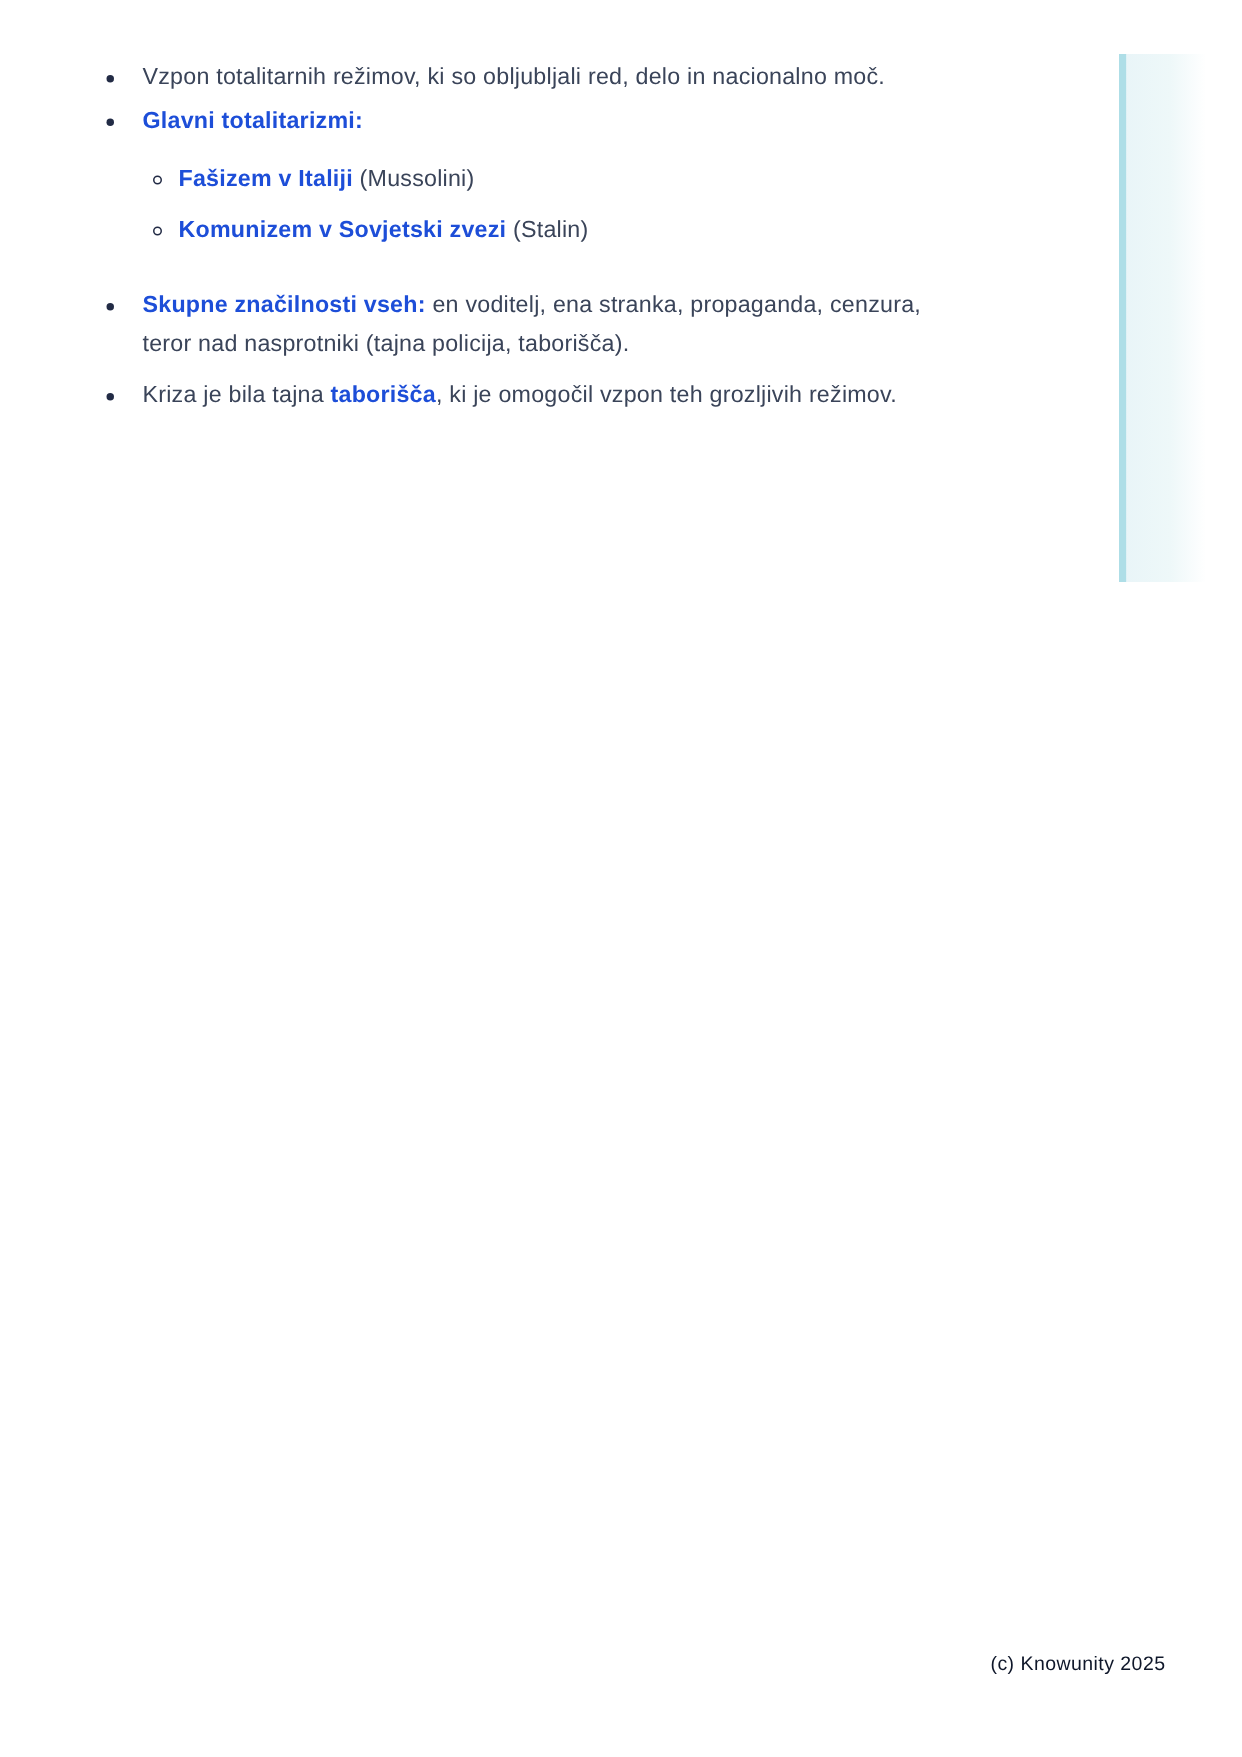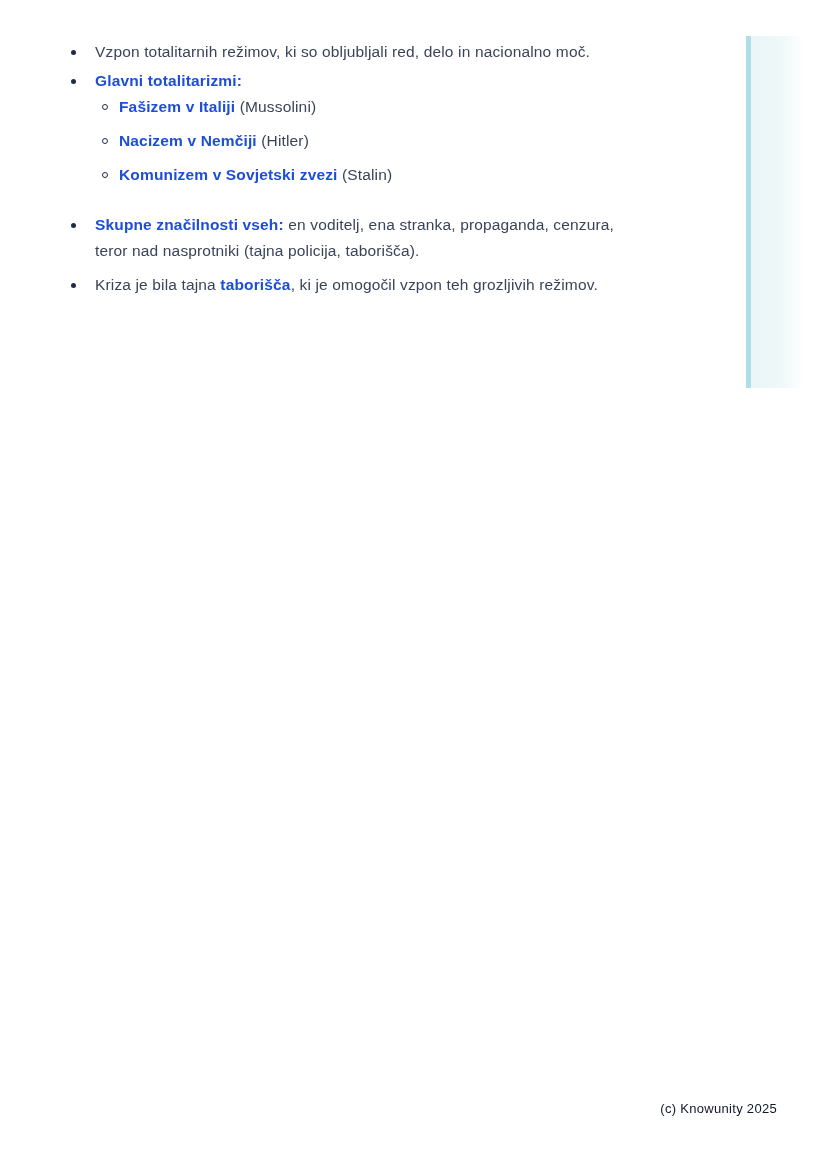--- a/index.html
+++ b/index.html
@@ -64,20 +64,21 @@
   }
 
   .b {
     font-weight: 700;
     color: #1d4ed8;
   }
 
   ul.subnotes {
     list-style: none;
     padding-left: 24px;
+    margin-top: 13px;
   }
 
   .mb3 { margin-bottom: 3px; }
   .mb8 { margin-bottom: 8px; }
   .mt8 { margin-top: 24px; }
 
   
   .accent-bar {
     position: absolute;
     left: 746px;
@@ -125,24 +126,20 @@
         <span class="dot"></span>
         <span class="txt b">Glavni totalitarizmi:</span>
 
         <ul class="subnotes">
           <li class="item mb8">
             <span class="circle"></span>
             <span class="txt b">Fašizem v Italiji</span><span class="txt"> (Mussolini)</span>
           </li>
           <li class="item mb8">
             <span class="circle"></span>
-            <span class="txt b">Nacizem v Nemčiji</span><span class="txt"> (Hitler)</span>
-          </li>
-          <li class="item mb8">
-            <span class="circle"></span>
             <span class="txt b">Komunizem v Sovjetski zvezi</span><span class="txt"> (Stalin)</span>
           </li>
         </ul>
       </li>
 
       <li class="item mt8 mb8">
         <span class="dot"></span>
         <span class="txt b">Skupne značilnosti vseh:</span><span class="txt"> en voditelj, ena stranka, propaganda, cenzura, teror nad nasprotniki (tajna policija, taborišča).</span>
       </li>
 

